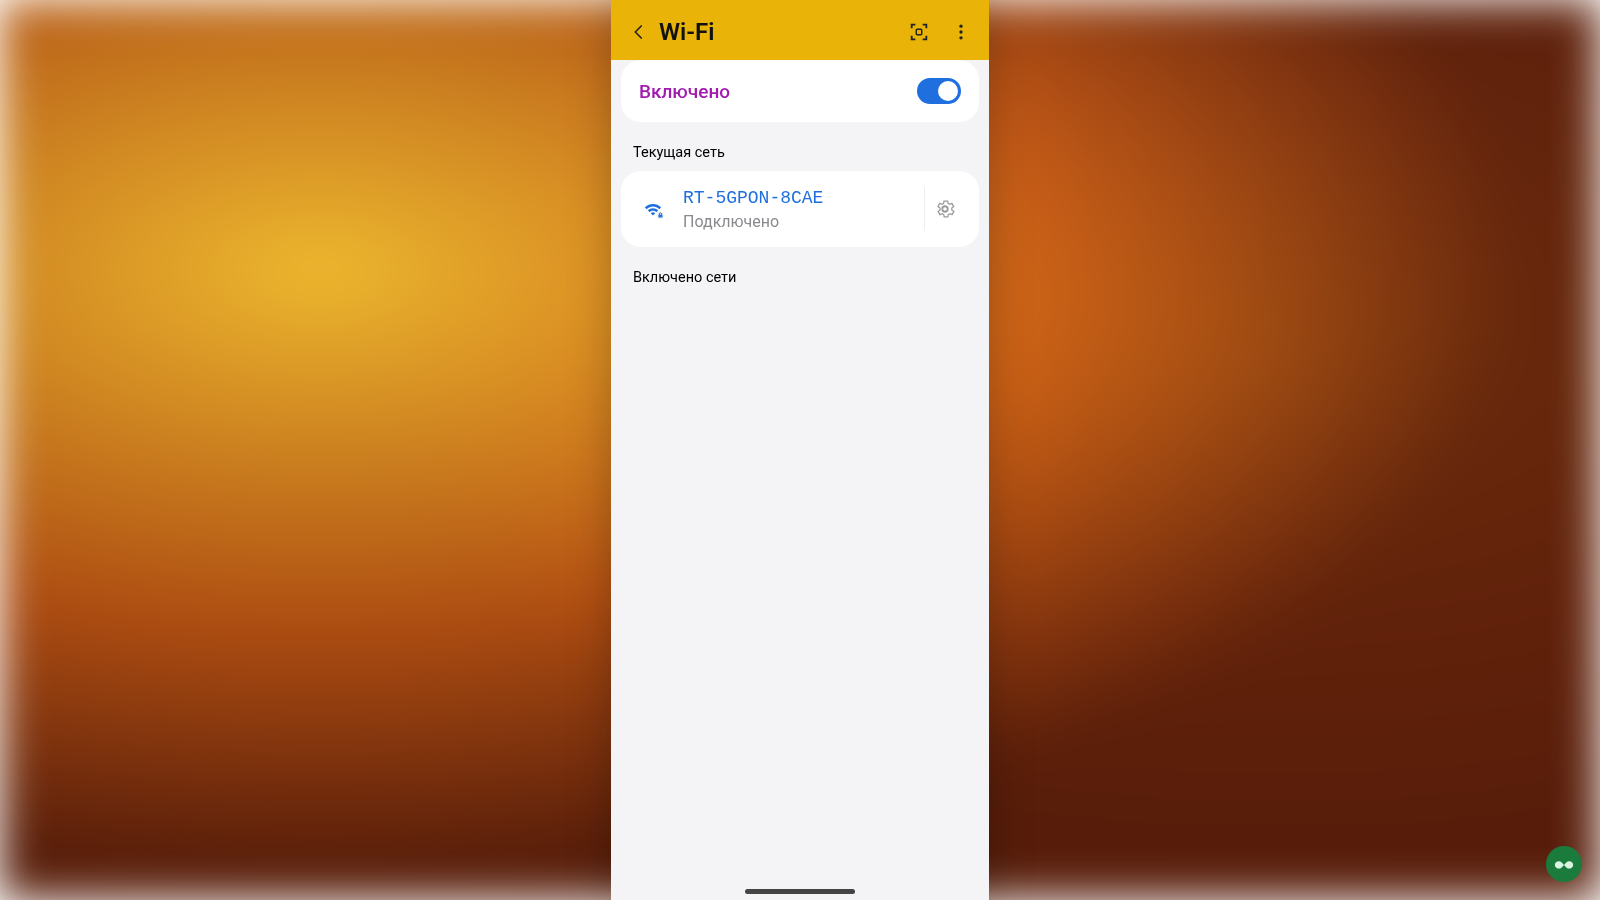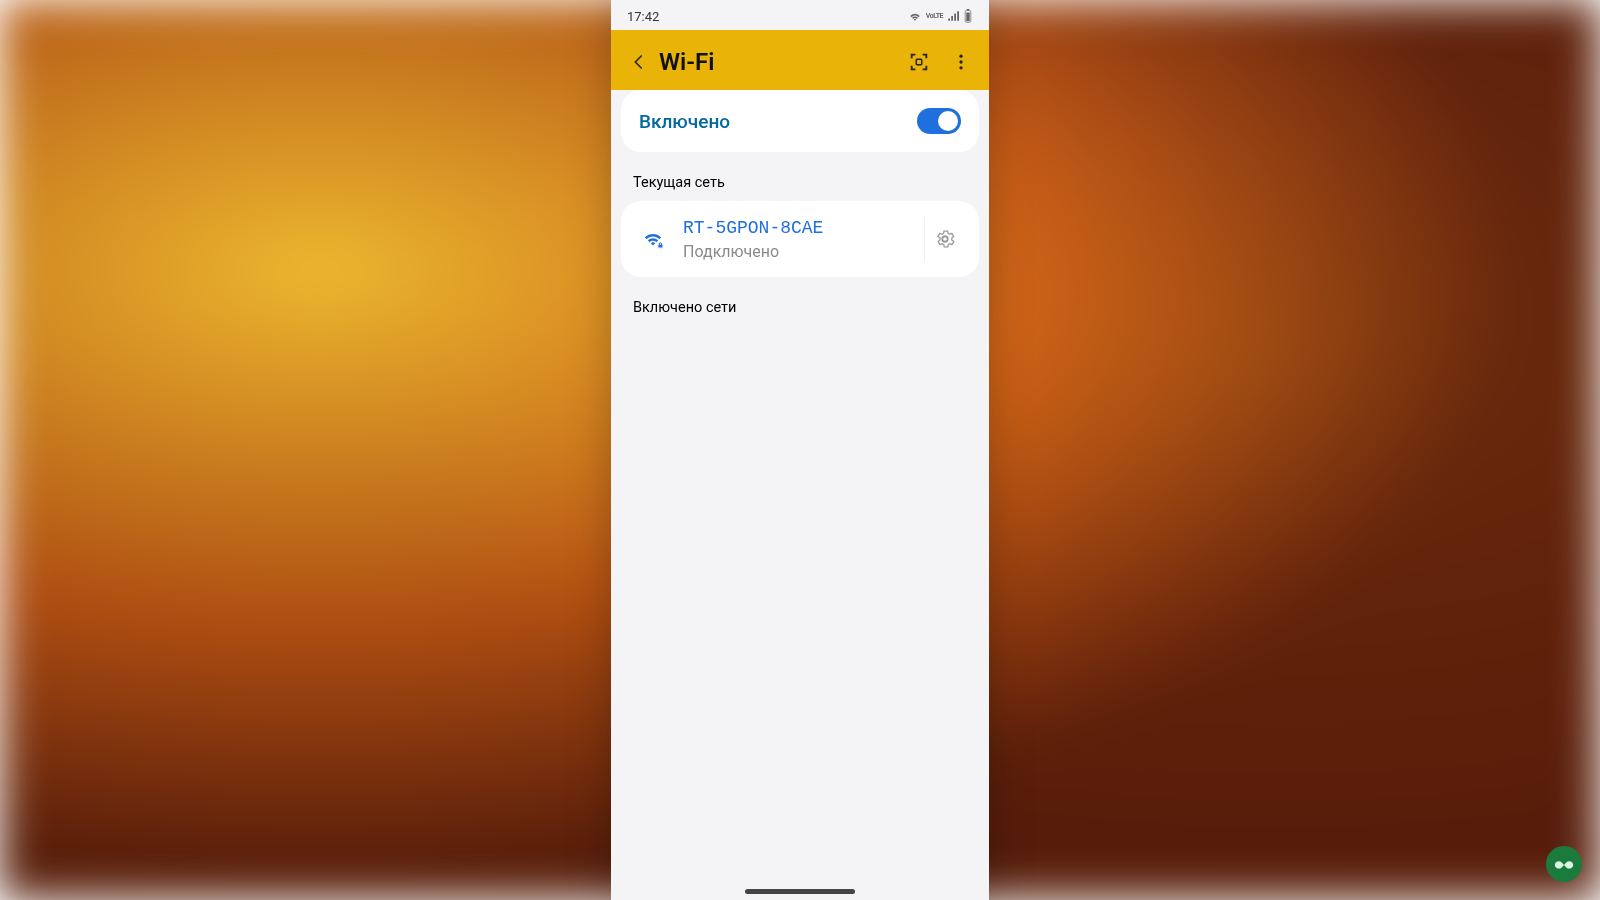--- a/index.html
+++ b/index.html
@@ -87,21 +87,21 @@
     border-radius: 20px;
   }
   .toggle-card {
     padding: 18px 18px;
     display: flex;
     align-items: center;
     justify-content: space-between;
   }
   .toggle-label {
     font-size: 19px;
-    color: #0369a1;
+    color: #a21caf;
     font-weight: 500;
   }
   .switch {
     width: 44px;
     height: 26px;
     border-radius: 13px;
     background: #1f6fde;
     position: relative;
     cursor: pointer;
   }
@@ -198,43 +198,20 @@
     justify-content: center;
   }
 </style>
 </head>
 <body>
 
 <div class="backdrop"></div>
 
 <div class="phone">
 
-  <div class="status-bar">
-    <span>17:42</span>
-    <div class="status-right">
-      <span>
-        <svg width="14" height="12" viewBox="0 0 24 20">
-            <path d="M12 18l-2-2c1-1 3-1 4 0l-2 2zm-5-5c3-3 7-3 10 0l-2 2c-2-2-4-2-6 0l-2-2zm-3-3c5-5 11-5 16 0l-2 2c-4-4-8-4-12 0l-2-2z" fill="#666"></path>
-          </svg>
-      </span>
-      <span style="font-size:7px;font-weight:700;letter-spacing:-0.5px;">VoLTE</span>
-      <span>
-        <svg width="12" height="12" viewBox="0 0 20 20">
-            <path d="M2 18h3v-4H2v4zm5 0h3v-8H7v8zm5 0h3V6h-3v12zm5 0h3V2h-3v16z" fill="#666"></path>
-          </svg>
-      </span>
-      <span>
-        <svg width="10" height="14" viewBox="0 0 12 20">
-            <rect x="2" y="2" width="8" height="17" rx="2" fill="none" stroke="#666"></rect>
-            <rect x="4" y="0" width="4" height="2" rx="1" fill="#666"></rect>
-            <rect x="3.5" y="5" width="5" height="12.5" fill="#666"></rect>
-          </svg>
-      </span>
-    </div>
-  </div>
 
   <div class="header">
     <div class="back-btn">
       <svg width="18" height="18" viewBox="0 0 24 24">
           <path d="M15 4l-8 8 8 8" stroke="#222" stroke-width="2.2" fill="none" stroke-linecap="round" stroke-linejoin="round"></path>
         </svg>
     </div>
     <div class="header-title">Wi-Fi</div>
     <div class="header-actions">
       <div>

